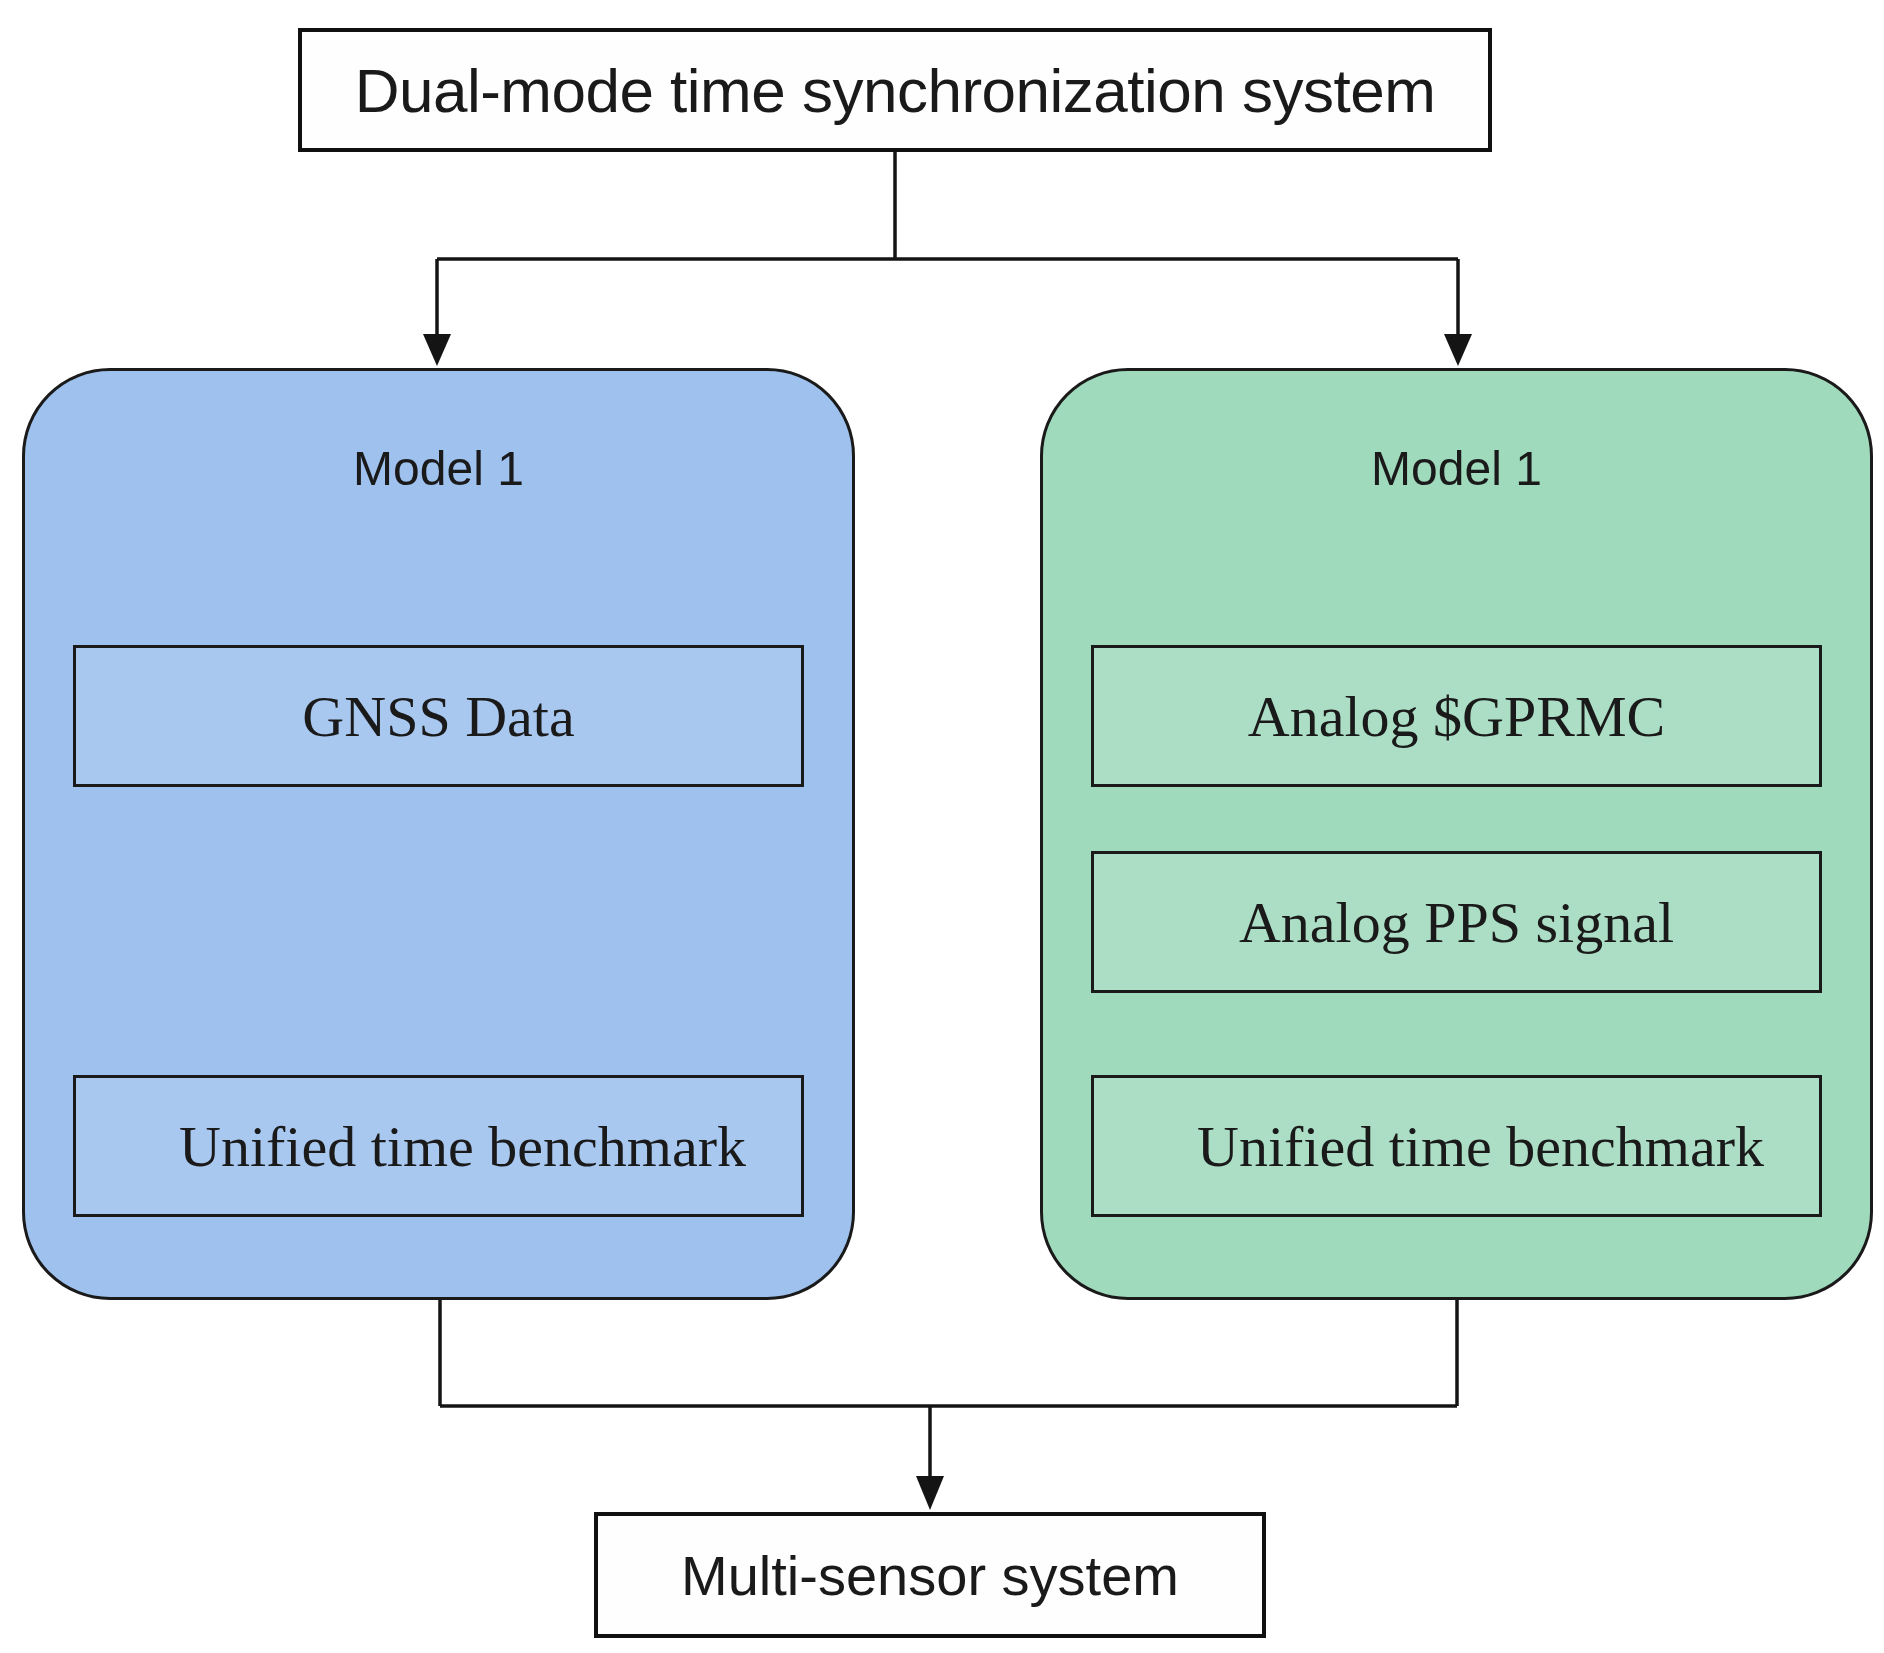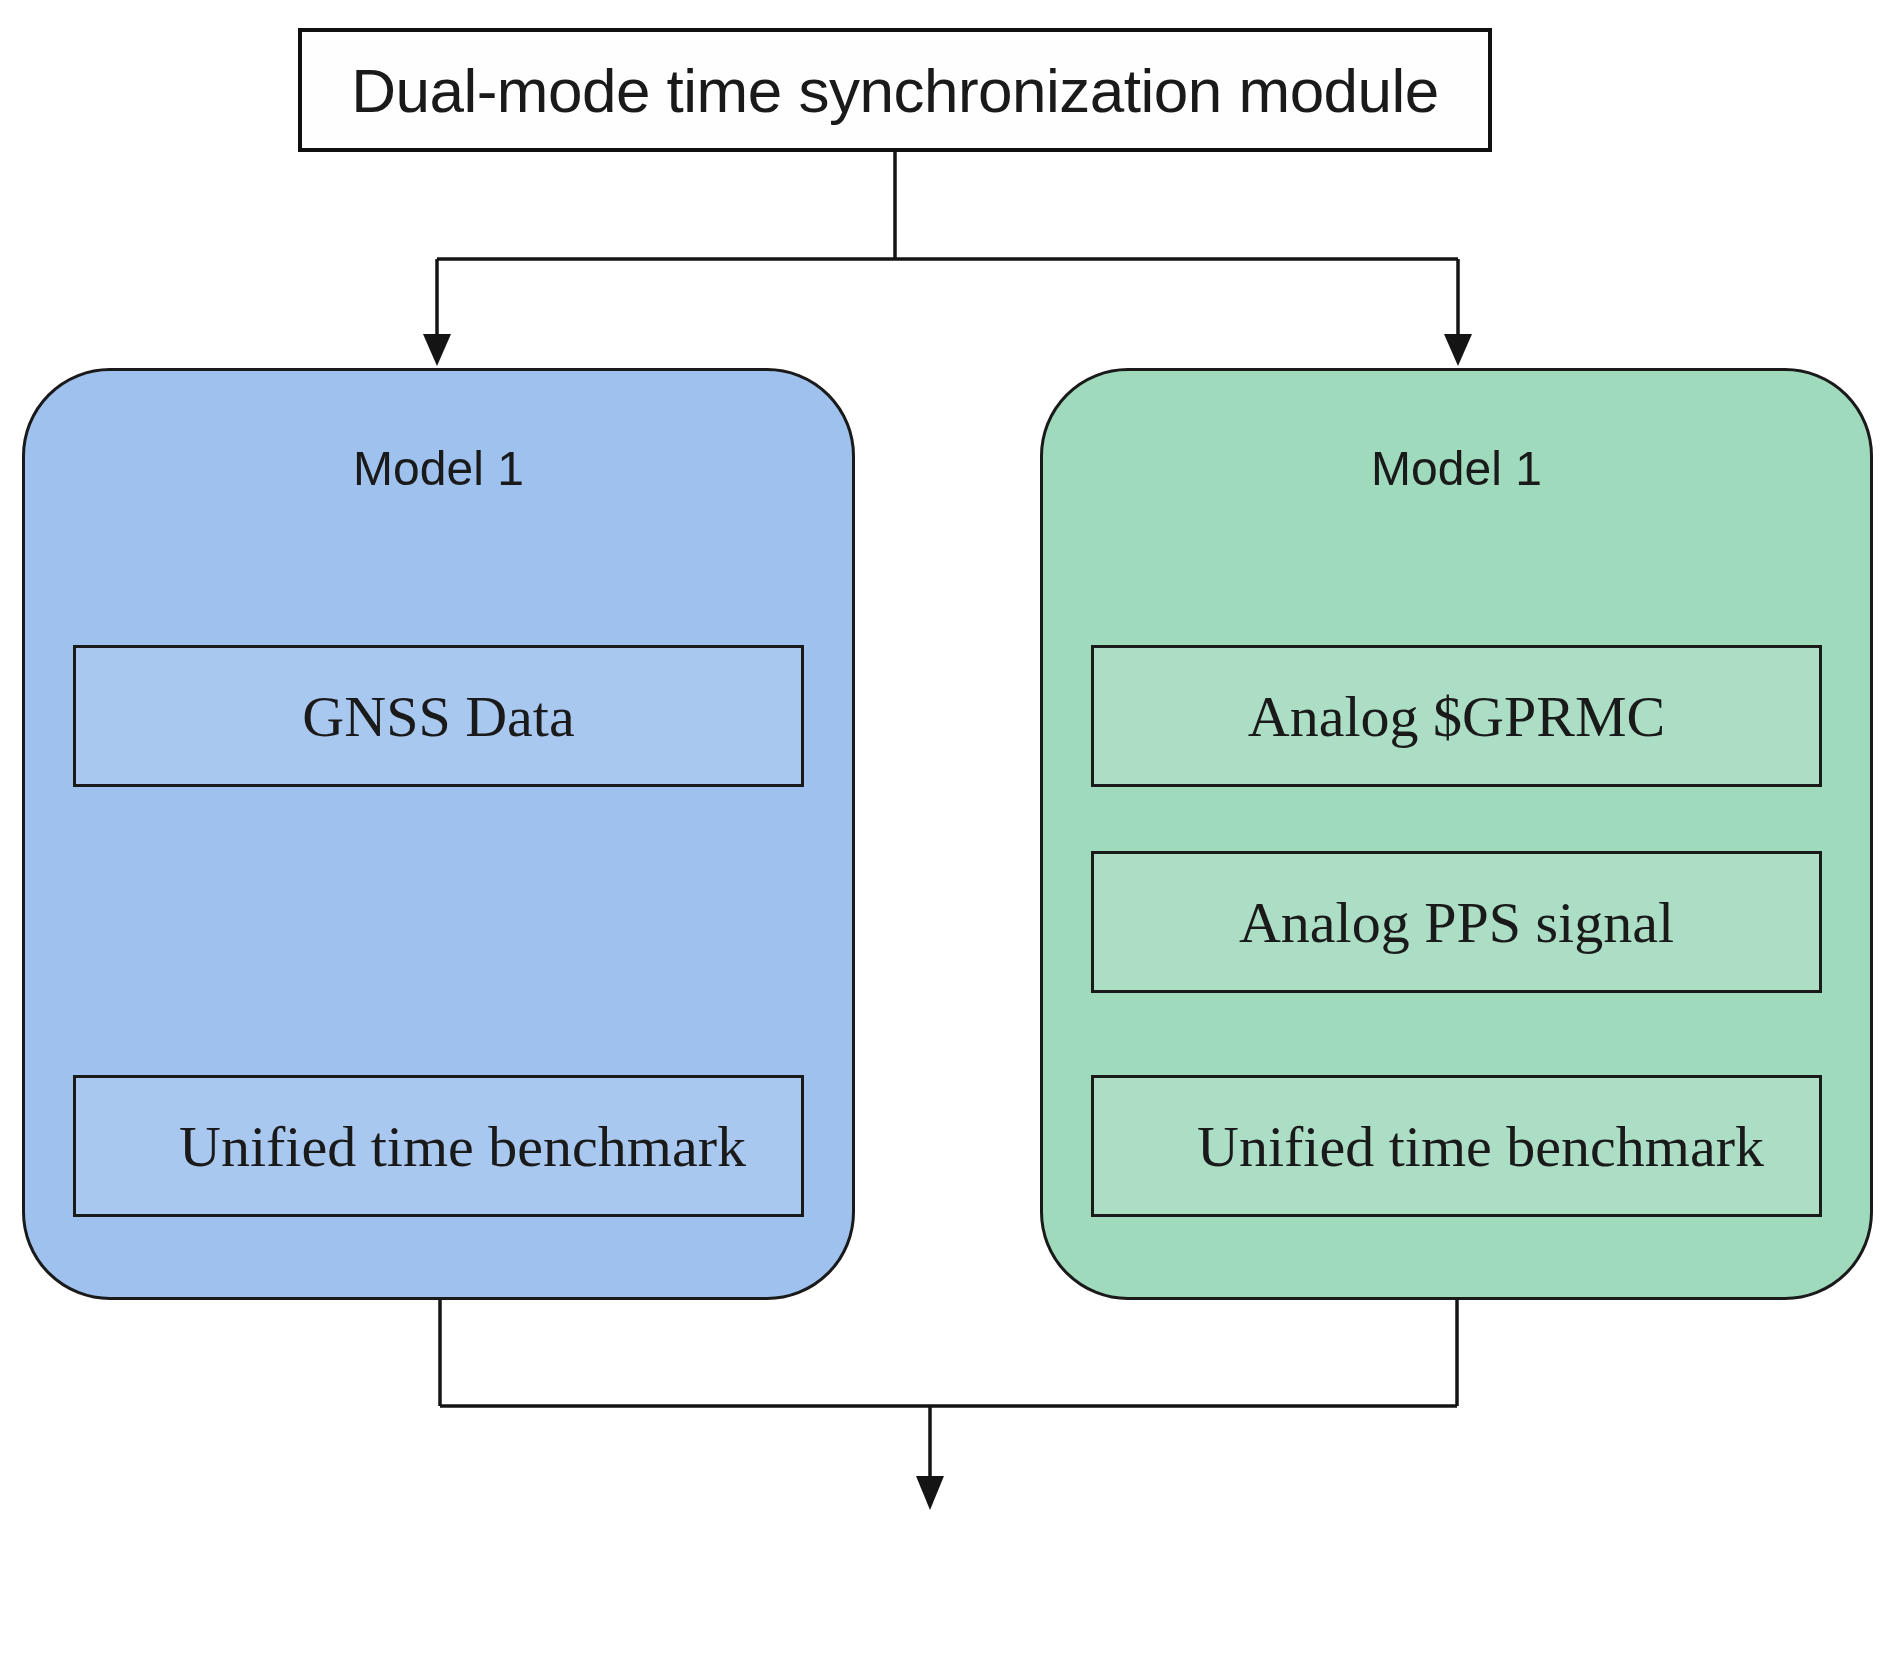--- a/index.html
+++ b/index.html
@@ -100,21 +100,21 @@
       <path d="M 930 1406 L 930 1480"></path>
     </g>
     <g fill="#141414" stroke="none">
       <polygon points="423,334 451,334 437,366"></polygon>
       <polygon points="1444,334 1472,334 1458,366"></polygon>
       <polygon points="916,1476 944,1476 930,1510"></polygon>
     </g>
   </svg>
 
   <div class="white-box top-box">
-    <span>Dual-mode time synchronization module</span>
+    <span>Dual-mode time synchronization system</span>
   </div>
 
   <div class="panel panel-left" style="background: rgb(158, 193, 238);">
     <div class="panel-title">Model 1</div>
     <div class="item-box item-1">
       <span>GNSS Data</span>
     </div>
     <div class="item-box item-3">
       <span>Unified time benchmark</span>
     </div>
@@ -126,14 +126,17 @@
       <span>Analog PPS signal</span>
     </div>
     <div class="item-box item-1">
       <span>Analog $GPRMC</span>
     </div>
     <div class="item-box item-3">
       <span>Unified time benchmark</span>
     </div>
   </div>
 
+  <div class="white-box bottom-box">
+    <span>Multi-sensor system</span>
+  </div>
 
 </div>
 
 </body></html>

